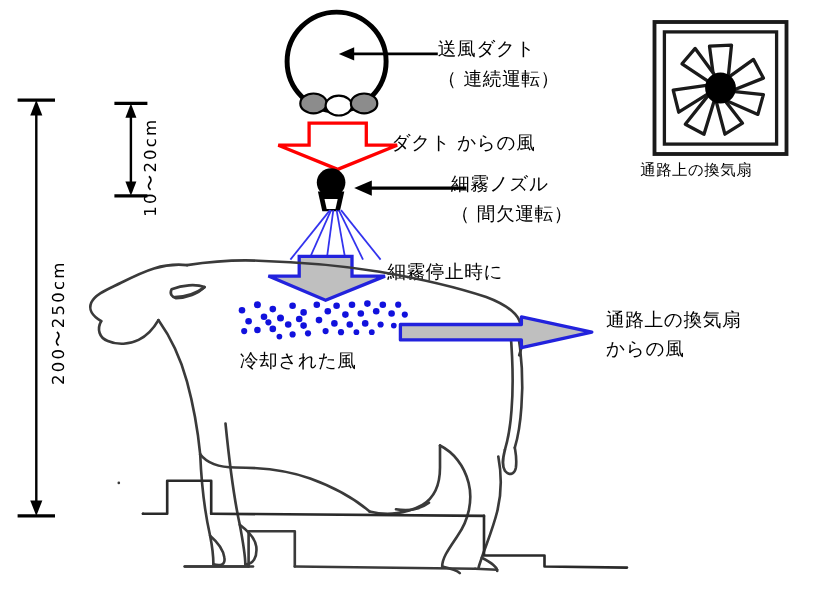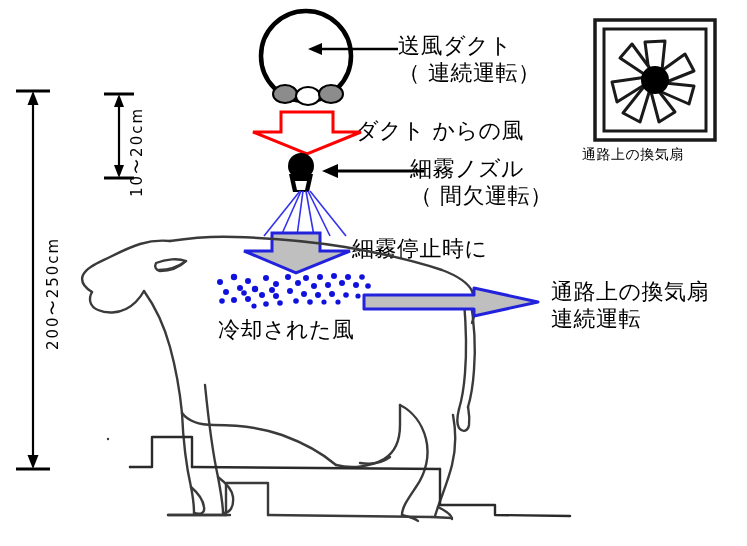--- a/index.html
+++ b/index.html
@@ -15,21 +15,21 @@
     width: 747px;
     height: 546px;
     background: #ffffff;
     overflow: hidden;
   }
   .abs { position: absolute; }
 
   .label-ja {
     font-family: "DejaVu Sans", "Liberation Sans", sans-serif;
     color: #000000;
-    font-size: 22px;
+    font-size: 17px;
     line-height: 25px;
     white-space: nowrap;
     letter-spacing: 0.5px;
   }
   .label-ja.two-line { line-height: 27px; }
 
   .dim-label {
     font-family: "DejaVu Sans", "Liberation Sans", sans-serif;
     color: #000000;
     font-size: 15px;
@@ -263,21 +263,21 @@
   <div class="abs label-ja" style="left:218px; top:317px;">冷却された風</div>
 
   <div class="abs" style="left:362px; top:286px; width:178px; height:34px;">
     <svg width="178" height="34" viewBox="0 0 178 34">
       <polygon points="2,9 112,9 112,2 176,16 112,30 112,23 2,23" fill="#BFBFBF" stroke="#2222DD" stroke-width="3" stroke-linejoin="round"></polygon>
     </svg>
   </div>
 
   <div class="abs label-ja two-line" style="left:551px; top:278px;">
     <div>通路上の換気扇</div>
-    <div>連続運転</div>
+    <div>からの風</div>
   </div>
 
   <div class="abs" style="left:593px; top:18px; width:124px; height:124px;">
     <svg width="124" height="124" viewBox="0 0 124 124">
       <rect x="2" y="2" width="120" height="120" fill="#FFFFFF" stroke="#1A1A1A" stroke-width="3.5"></rect>
       <rect x="11" y="11" width="102" height="102" fill="#FFFFFF" stroke="#1A1A1A" stroke-width="3"></rect>
       <g fill="#FFFFFF" stroke="#1A1A1A" stroke-width="3" stroke-linejoin="round">
 
         <polygon points="57,62 52,24 72,23 68,62"></polygon>
         <polygon points="60,59 92,36 101,53 66,67"></polygon>

